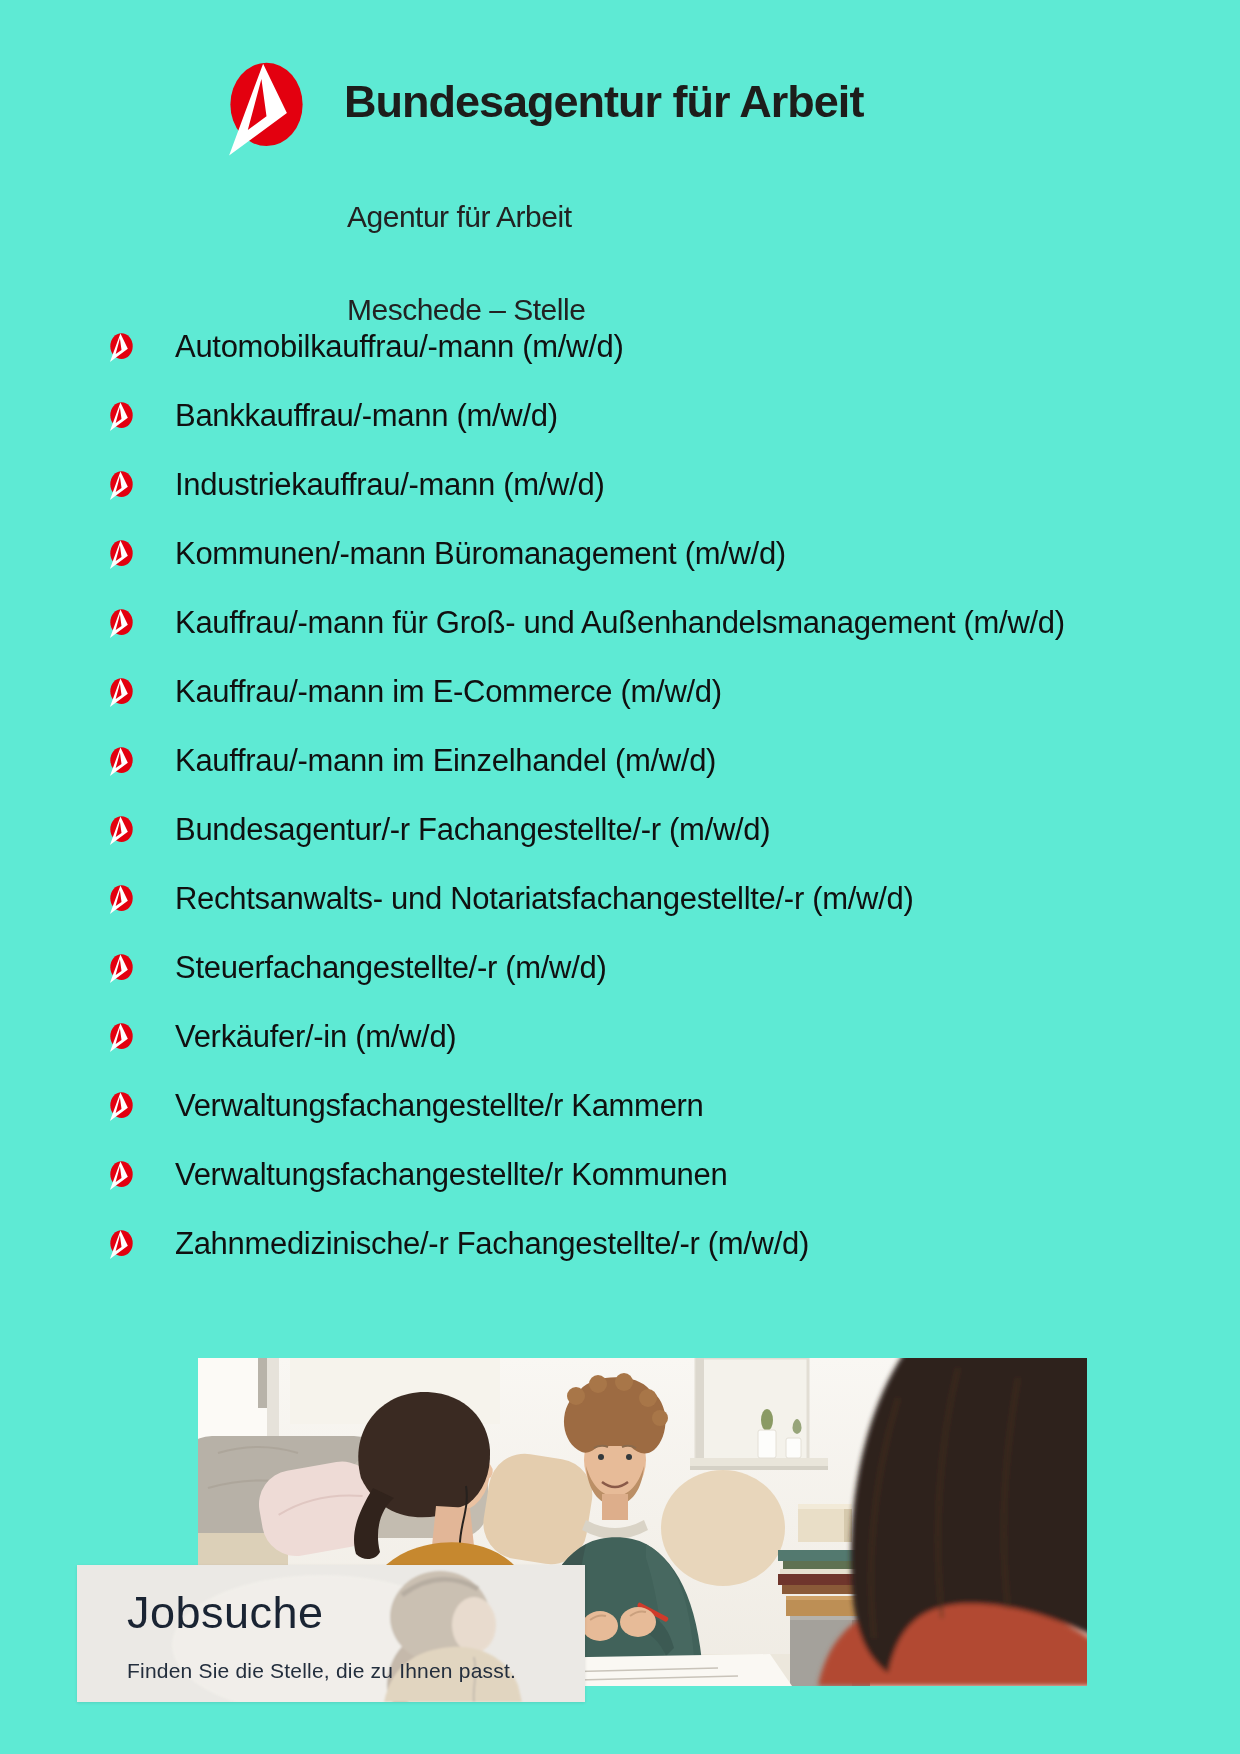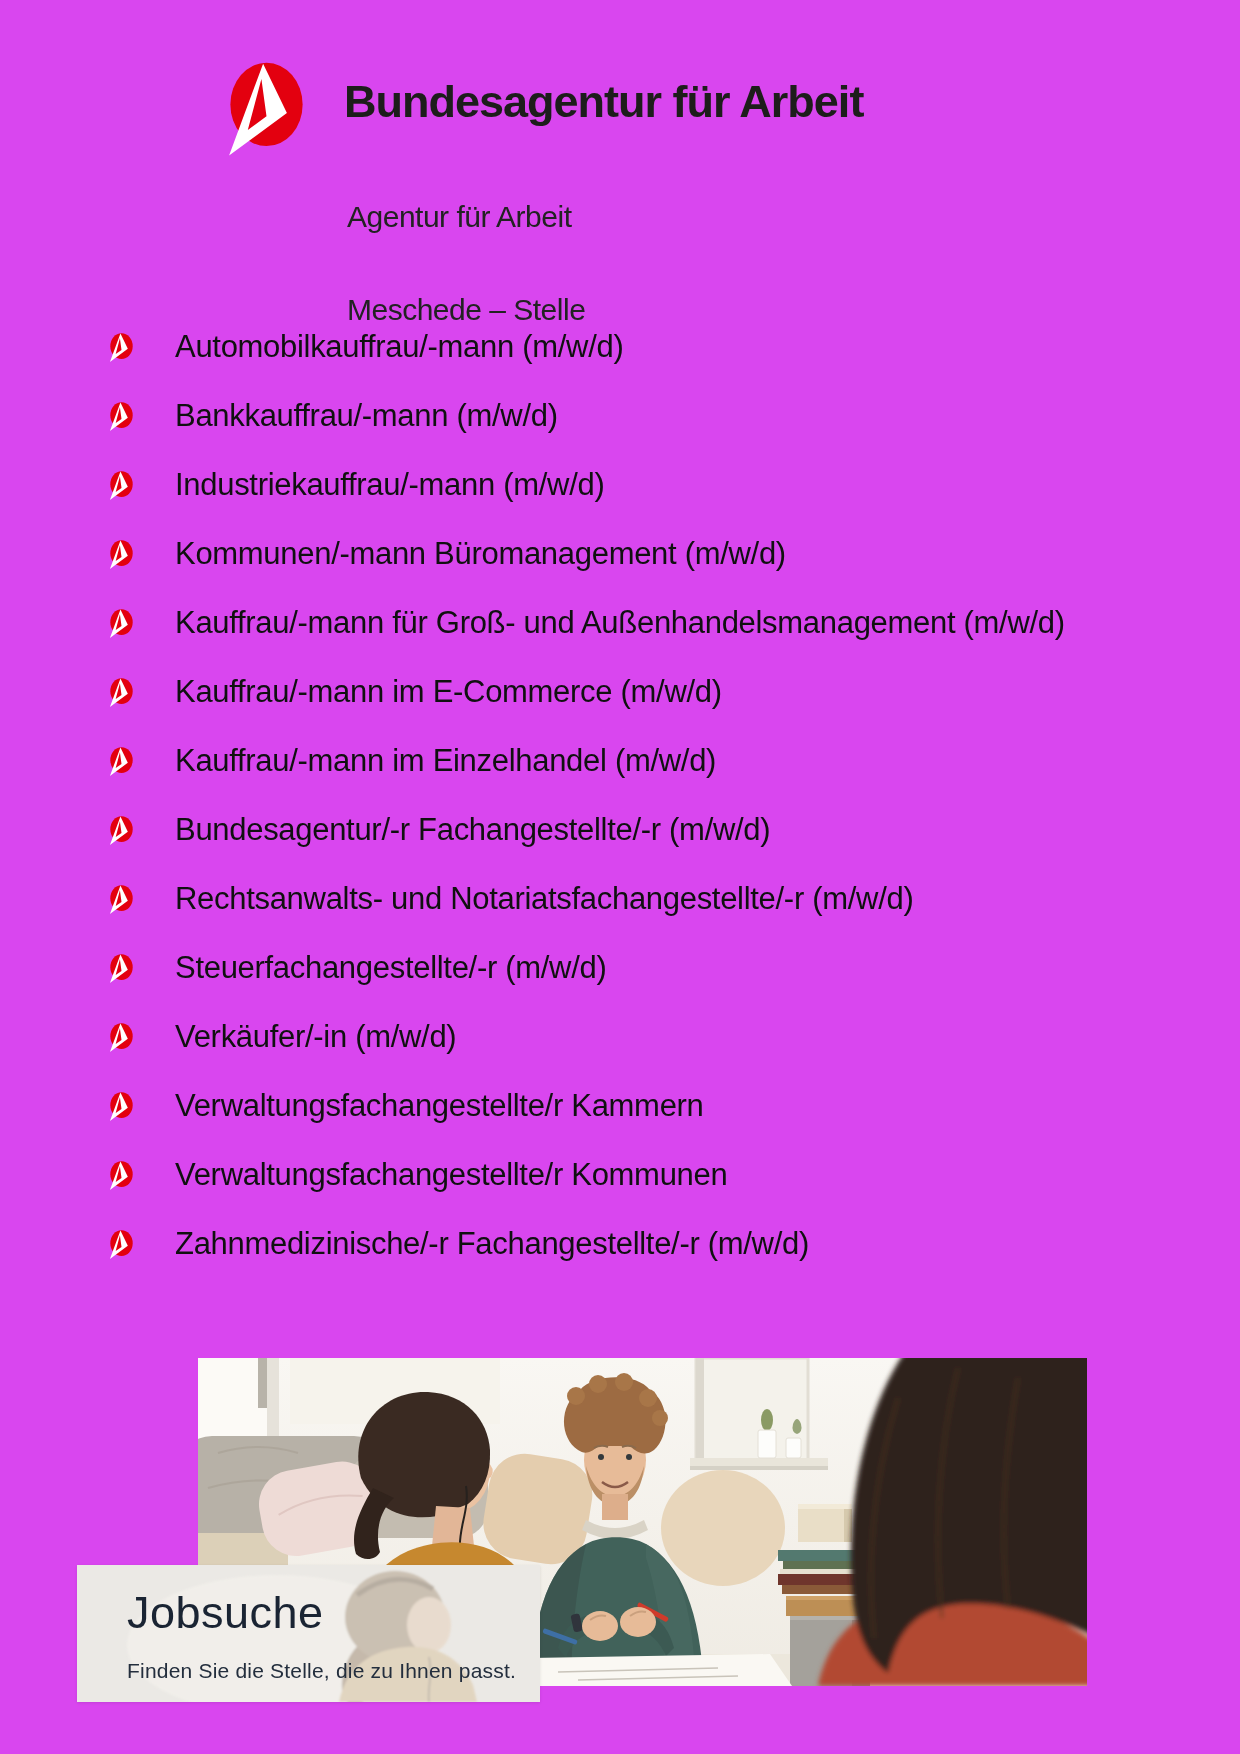--- a/index.html
+++ b/index.html
@@ -1,17 +1,17 @@
 <!DOCTYPE html>
 <html><head>
 <meta charset="utf-8">
 <style>
   html,body{margin:0;padding:0;background:#ffffff;}
   .page{
-    position:relative;width:1240px;height:1754px;background:#d946ef;
+    position:relative;width:1240px;height:1754px;background:#5eead4;
     font-family:"Liberation Sans",sans-serif;overflow:hidden;color:#1d1d1b;
   }
   
   .logo-large{position:absolute;left:224px;top:58px;width:85px;height:98px;}
   .org-name{
     position:absolute;left:344px;top:76px;font-size:45px;font-weight:700;
     letter-spacing:-1px;color:#1d1d1b;white-space:nowrap;
   }
   .agency-block{position:absolute;left:347px;top:152px;}
   .agency-line{
@@ -30,20 +30,21 @@
   .photo{
     position:absolute;left:198px;top:1358px;width:889px;height:328px;
     overflow:hidden;z-index:1;
   }
   .photo svg{display:block;width:100%;height:100%;}
   
   .jobsuche-card{
     position:absolute;left:77px;top:1565px;width:463px;height:137px;
     background:#ebe9e5;z-index:2;overflow:hidden;
     box-shadow:0 1px 3px rgba(0,0,0,0.10);
+    padding-left:45px;
   }
   .ghost{position:absolute;right:0;top:0;width:463px;height:137px;opacity:0.5;}
   .card-title{
     position:absolute;left:50px;top:22px;font-size:45px;font-weight:400;
     color:#1a2433;letter-spacing:0.5px;
   }
   .card-subtitle{
     position:absolute;left:50px;top:94px;font-size:21px;font-weight:400;
     color:#232e3d;letter-spacing:0.2px;white-space:nowrap;
   }

